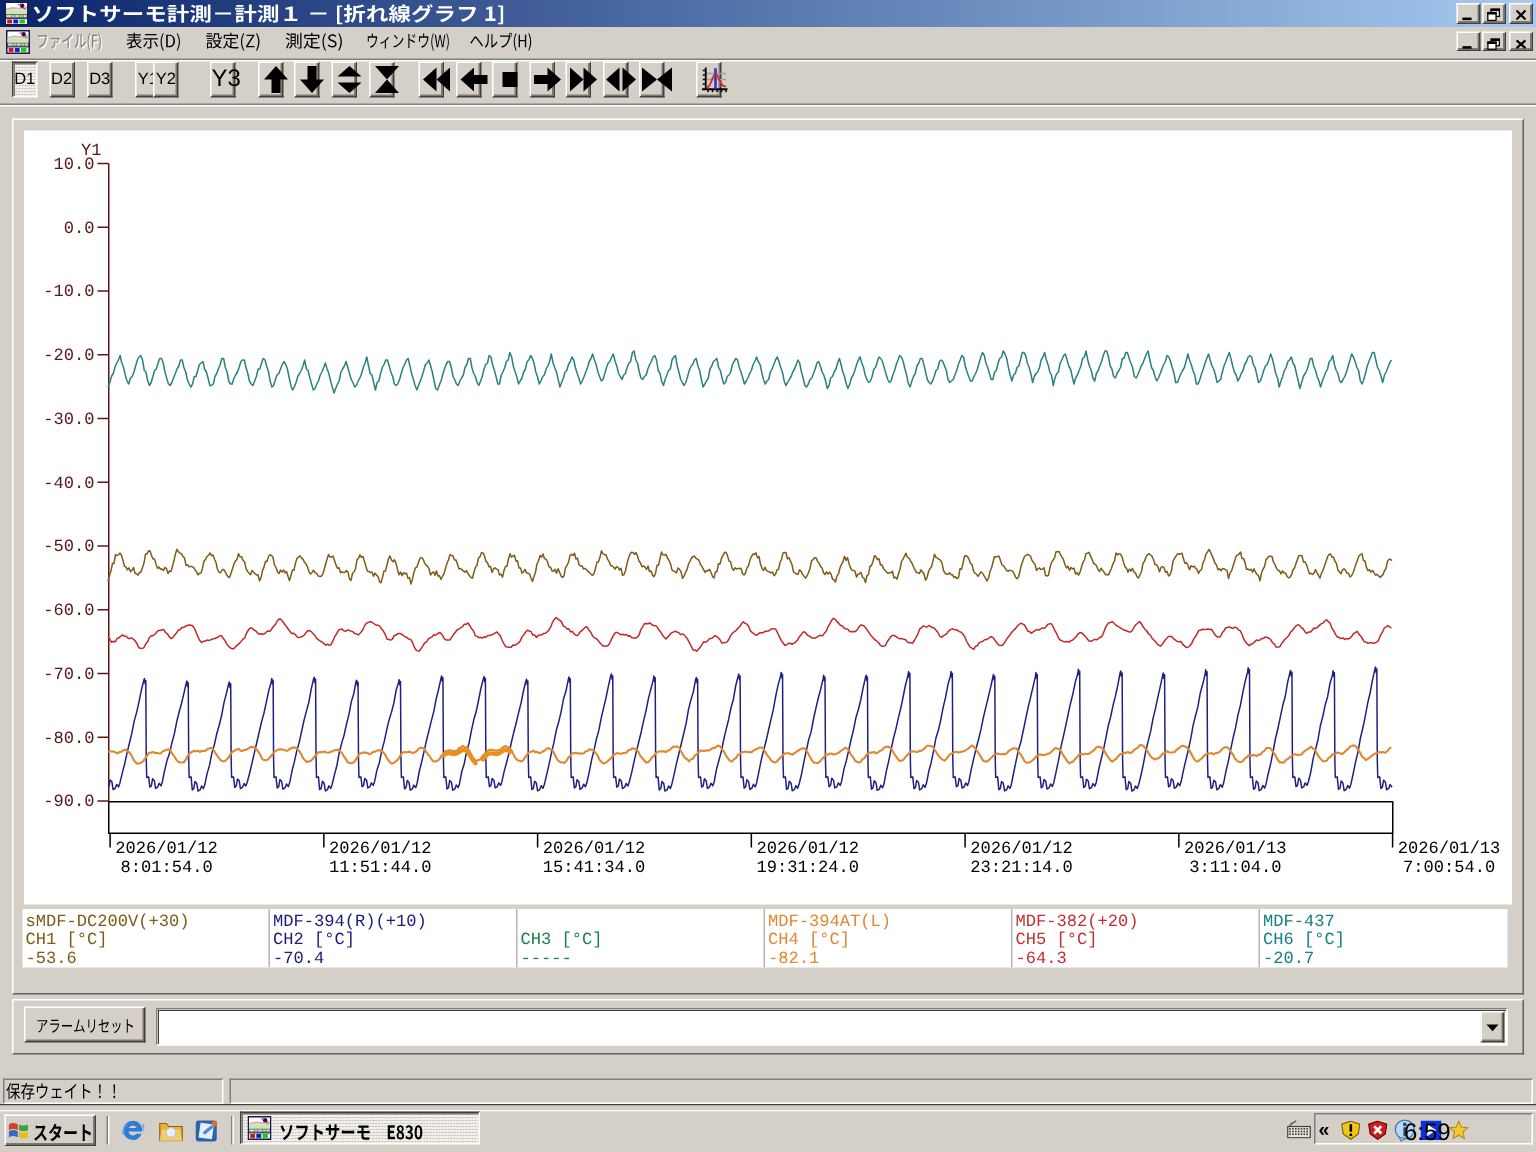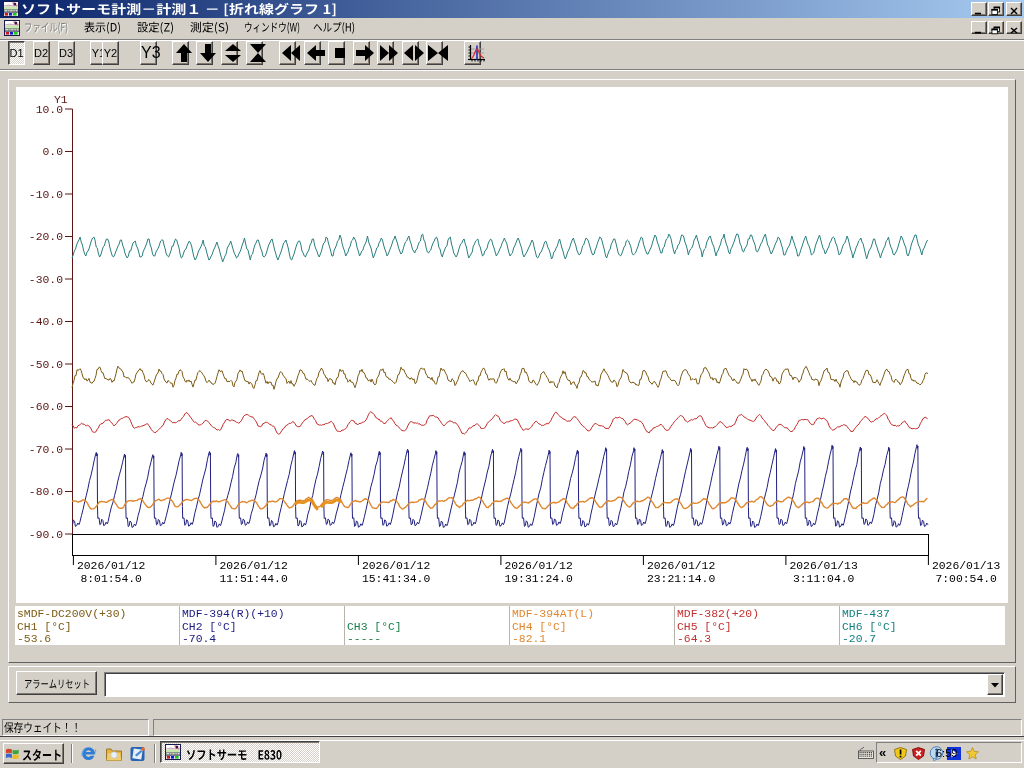--- a/index.html
+++ b/index.html
@@ -123,21 +123,21 @@
         <line x1="4.5" y1="3.5" x2="11.5" y2="9.5"></line>
         <line x1="11.5" y1="3.5" x2="4.5" y2="9.5"></line>
       </g>
     </svg></div>
 <div class="abs" style="left:0;top:39px;width:1024px;height:1px;background:#808080"></div>
 <div class="abs" style="left:0;top:40px;width:1024px;height:1px;background:#ffffff"></div>
 <div class="abs" style="left:0;top:69px;width:1024px;height:1px;background:#808080"></div>
 <div class="abs" style="left:0;top:70px;width:1024px;height:1px;background:#ffffff"></div>
 <div class="abs tbtn btnp" style="left:8px;text-align:center;font-size:11px;line-height:22px;color:#000">D1</div>
 <div class="abs tbtn btn" style="left:33px;text-align:left;font-size:11px;line-height:22px;color:#000">D2</div>
-<div class="abs tbtn btn" style="left:58px;text-align:left;font-size:11px;line-height:22px;color:#000">D3</div>
+<div class="abs tbtn btn" style="left:58px;text-align:center;font-size:11px;line-height:22px;color:#000">D3</div>
 <div class="abs tbtn btn" style="left:90px;text-align:center;font-size:11px;line-height:22px;color:#000">Y1</div>
 <div class="abs tbtn btn" style="left:102px;text-align:center;font-size:11px;line-height:22px;color:#000">Y2</div>
 <div class="abs tbtn btn" style="left:140px;text-align:center;font-size:16px;line-height:22px;color:#000">Y3</div>
 <div class="abs tbtn btn" style="left:172px"><svg width="22" height="22" viewBox="1 1 22 22" fill="#000">
       <path d="M12 3 L20 12 L15 12 L15 21 L9 21 L9 12 L4 12 Z"></path>
     </svg></div>
 <div class="abs tbtn btn" style="left:196px"><svg width="22" height="22" viewBox="1 1 22 22" fill="#000">
       <path d="M9 3 L15 3 L15 12 L20 12 L12 21 L4 12 L9 12 Z"></path>
     </svg></div>
 <div class="abs tbtn btn" style="left:221px"><svg width="22" height="22" viewBox="1 1 22 22" fill="#000">
@@ -400,12 +400,12 @@
     <rect x="6.6" y="5.5" width="1.9" height="6" fill="#204878"></rect>
     <circle cx="7.5" cy="3.6" r="1.2" fill="#204878"></circle>
   </svg>
 <svg class="abs" style="left:947px;top:747px" width="14" height="13" viewBox="0 0 14 13">
     <rect x="0" y="0" width="14" height="13" fill="#1030d8"></rect>
     <path d="M4.5 2.5 L10.5 6.5 L4.5 10.5 Z" fill="#fff"></path>
   </svg>
 <svg class="abs" style="left:966px;top:747px" width="13" height="13" viewBox="0 0 13 13">
     <path d="M6.5 0.5 L8.2 4.3 L12.5 4.8 L9.3 7.6 L10.2 12 L6.5 9.8 L2.8 12 L3.7 7.6 L0.5 4.8 L4.8 4.3 Z" fill="#f0c830" stroke="#b08820" stroke-width="0.7"></path>
   </svg>
-<div class="abs" style="left:936px;top:747px;font-size:11px;color:#000">6:59</div>
+<div class="abs" style="left:936px;top:747px;font-size:16px;color:#000">6:59</div>
 </body></html>

